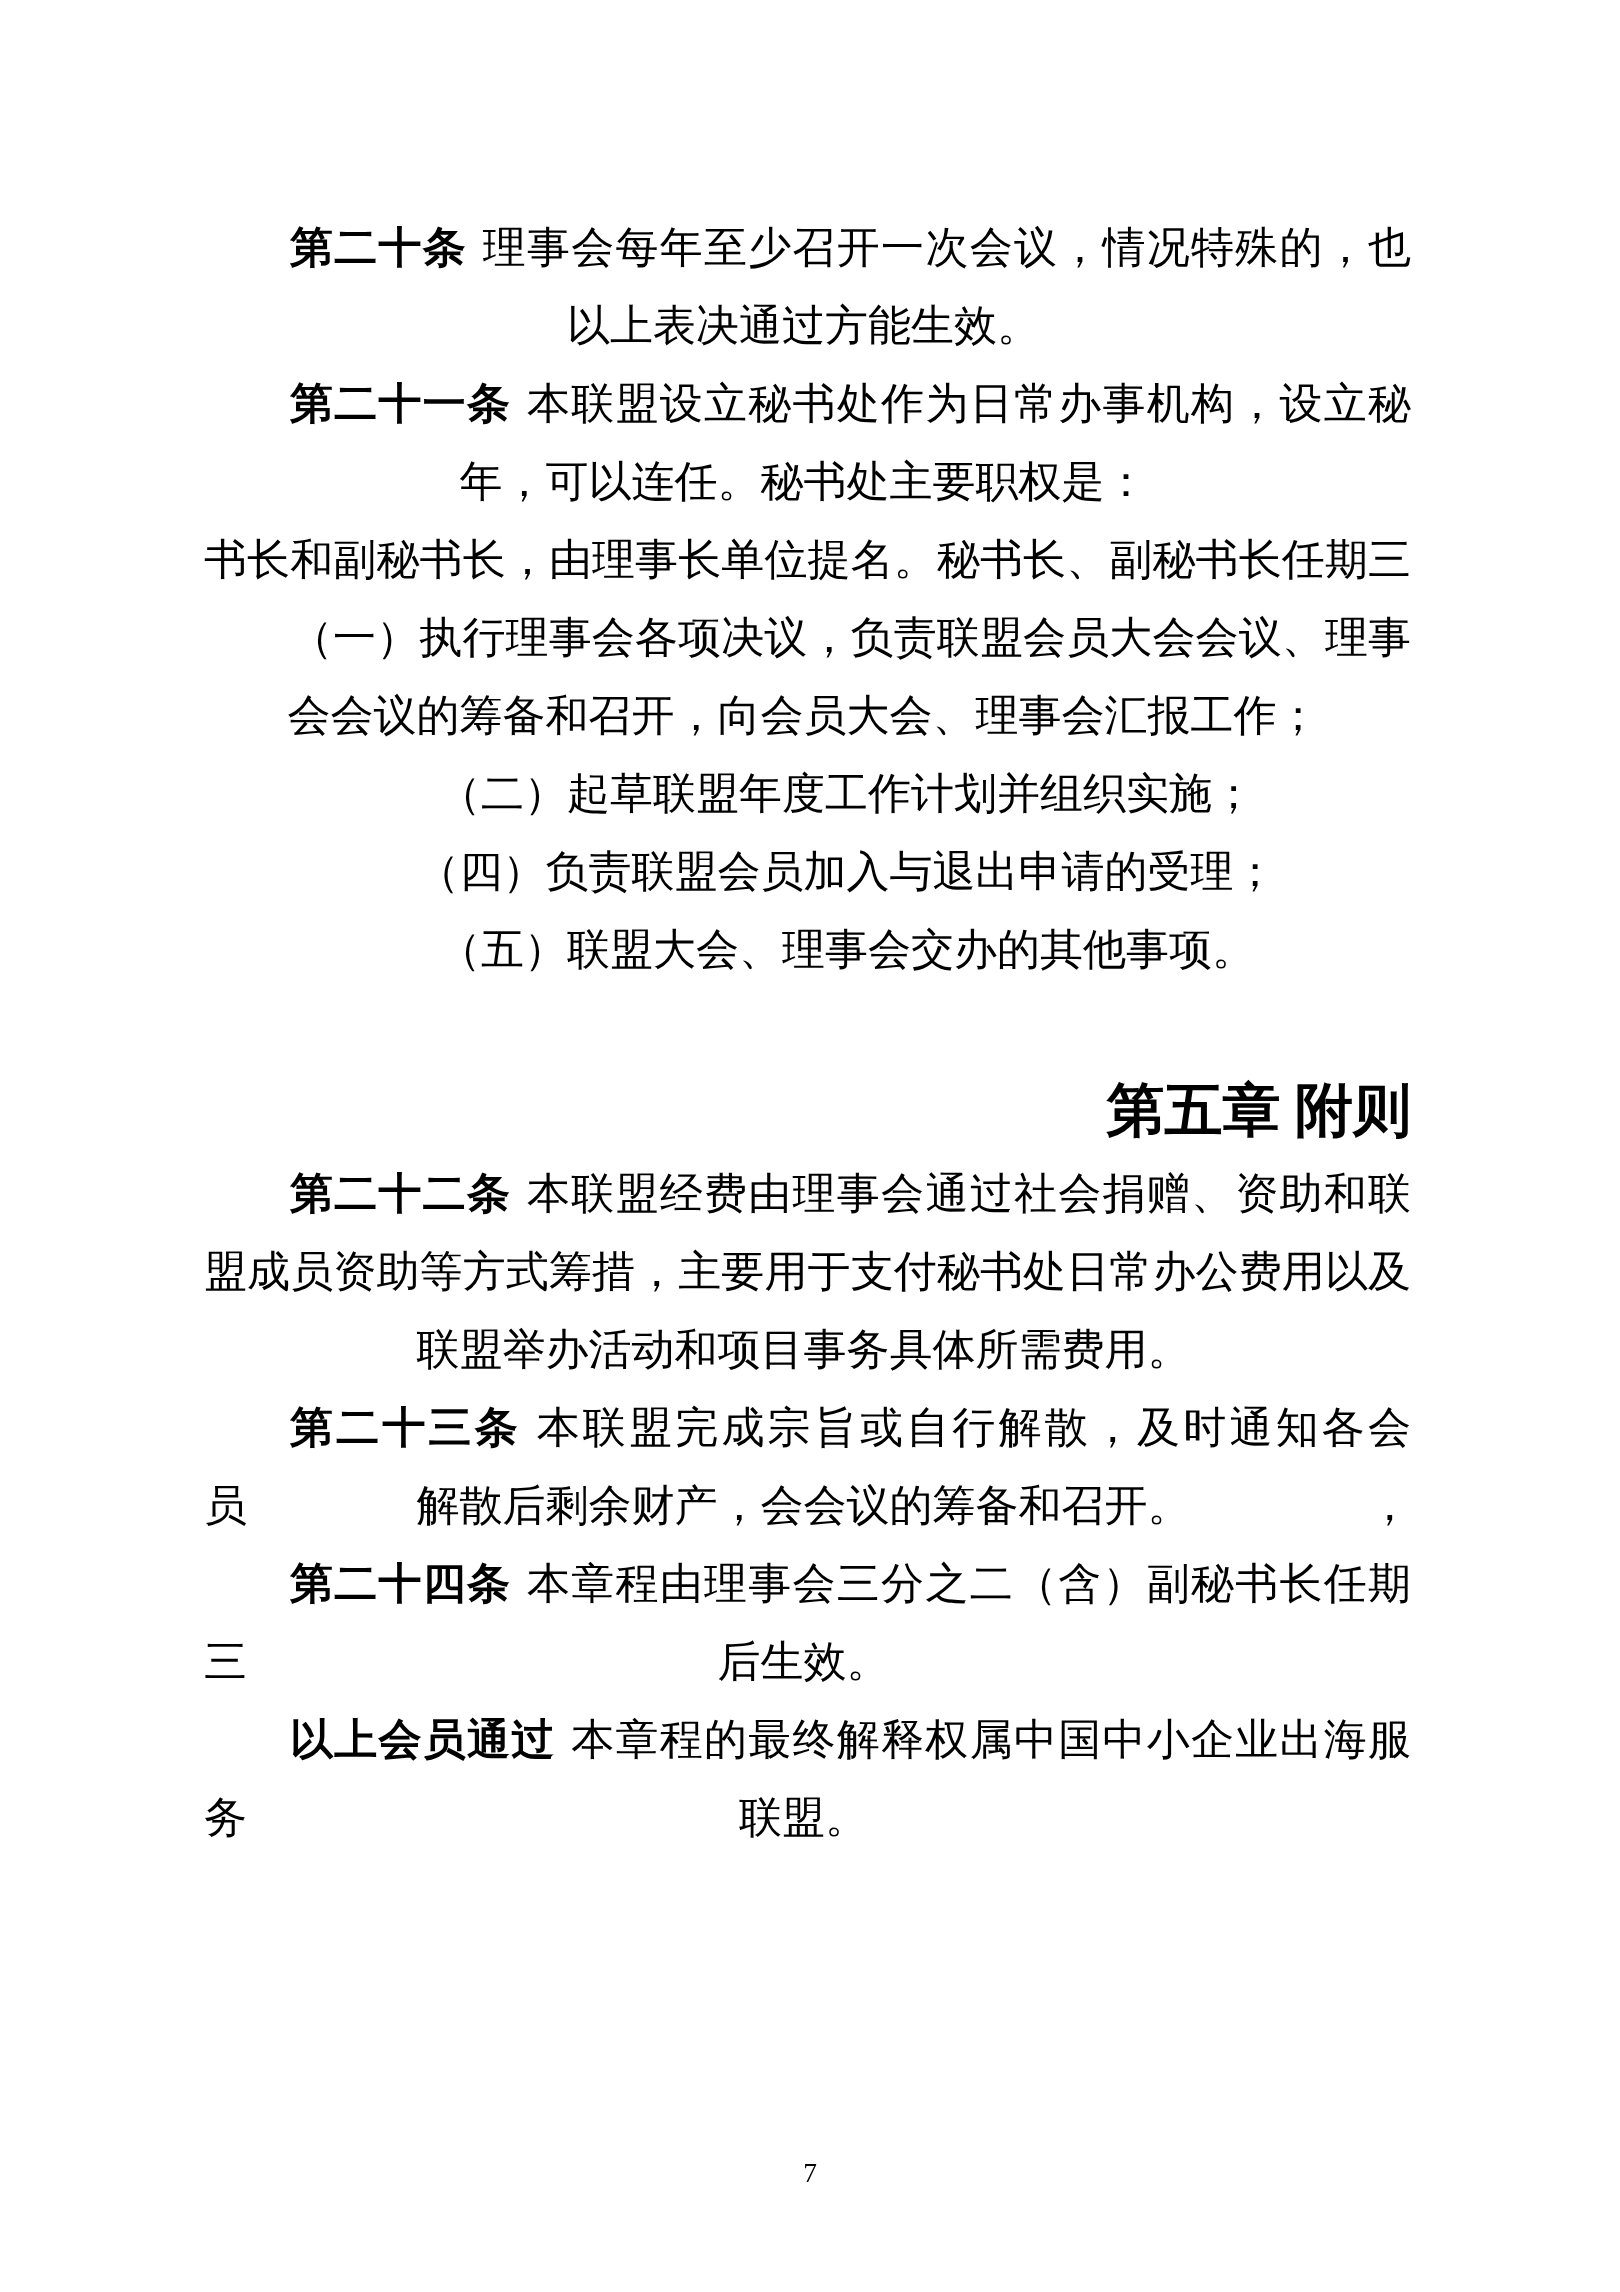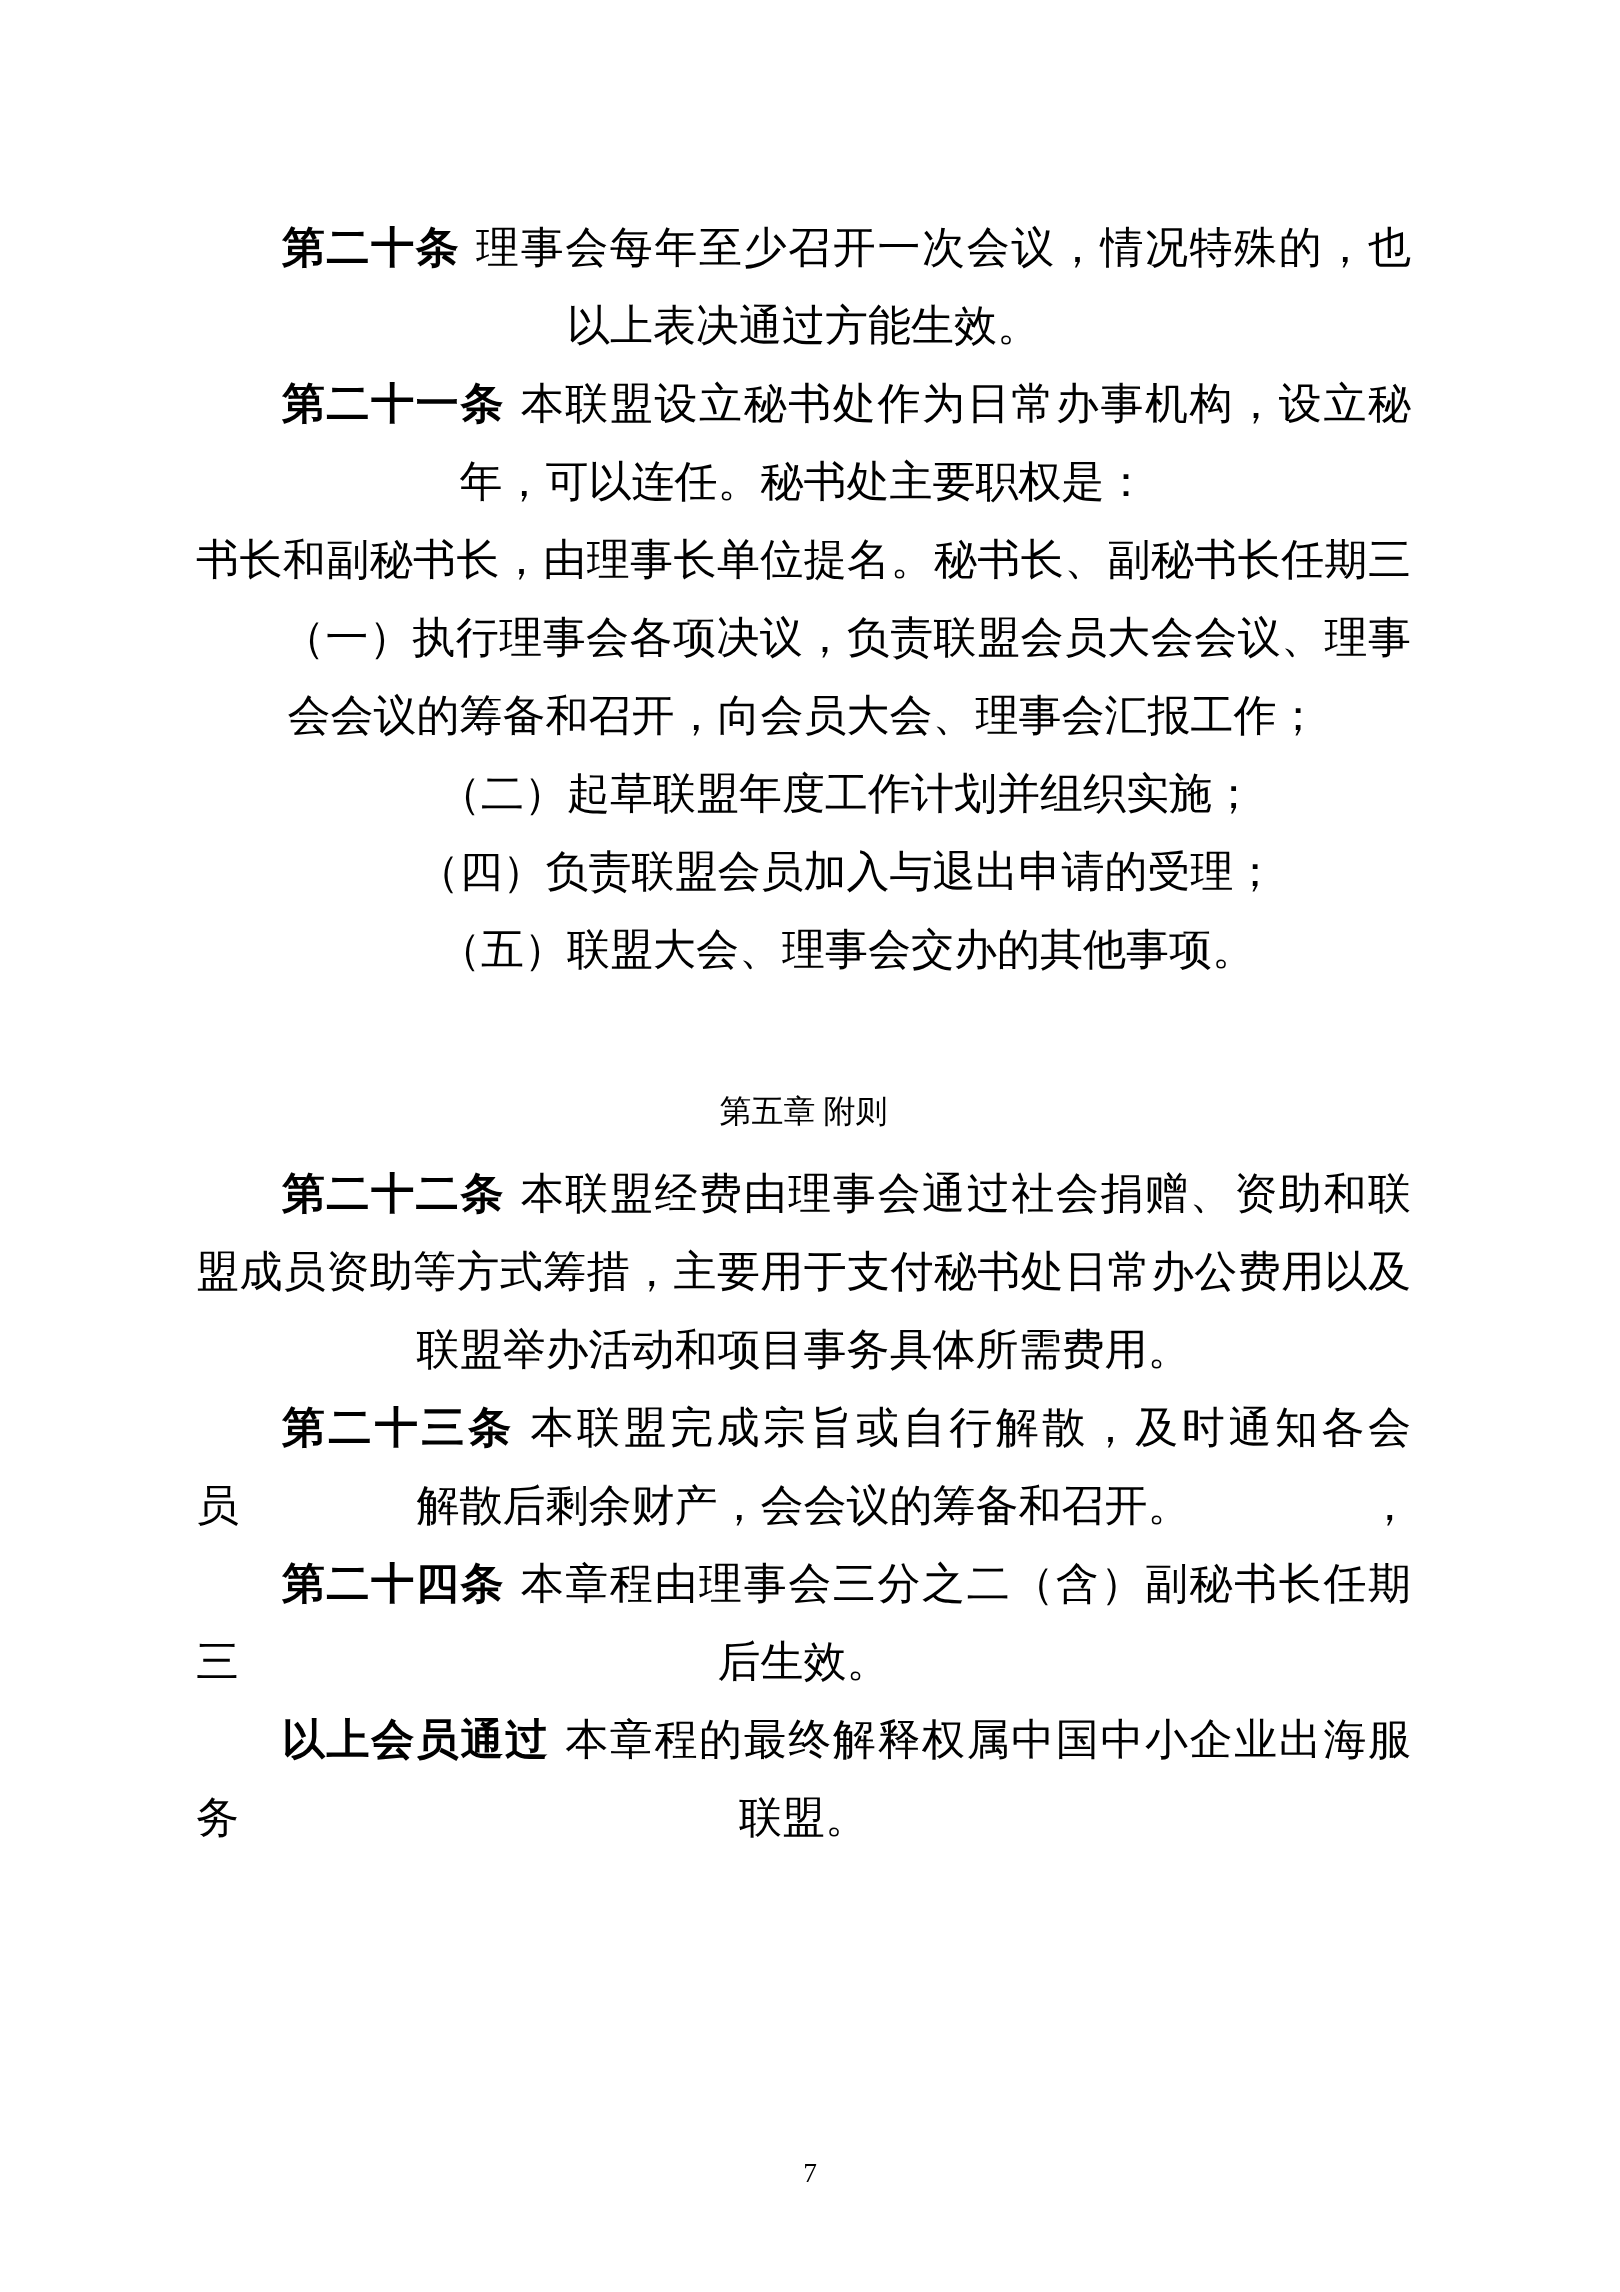--- a/index.html
+++ b/index.html
@@ -26,30 +26,31 @@
     line-height: 78px;
     font-size: 43px;
     text-align: center;
     white-space: nowrap;
   }
   .j {
     white-space: normal;
     text-align: justify;
     text-align-last: justify;
     text-justify: inter-character;
+    margin-left: 8px;
   }
   .ind { text-indent: 86px; }
   .art { font-weight: bold; margin-right: 15.7px; }
   .heading {
     margin: 83px 0 4.9px 0;
     height: 78px;
     line-height: 78px;
-    font-size: 32px;
-    font-weight: normal;
-    text-align: center;
+    font-size: 58px;
+    font-weight: bold;
+    text-align: right;
     text-indent: 0;
   }
   .pageno {
     position: absolute;
     left: 0; right: 0;
     top: 2154px;
     height: 39px;
     line-height: 39px;
     text-align: center;
     font-size: 27.4px;

